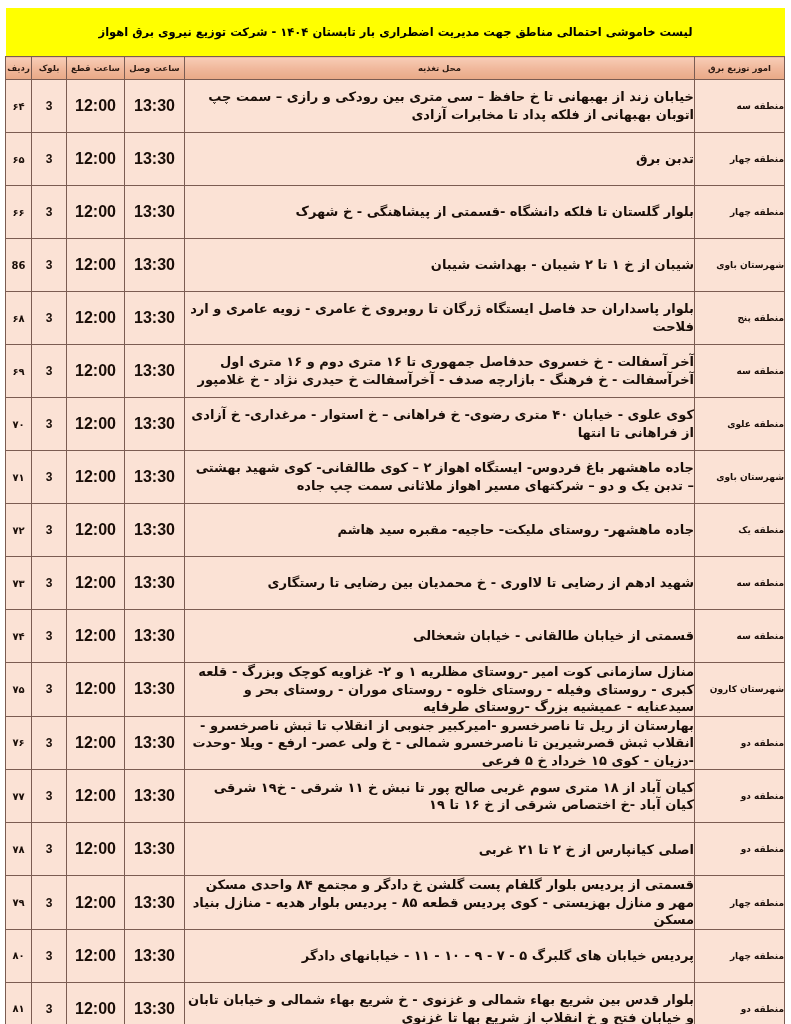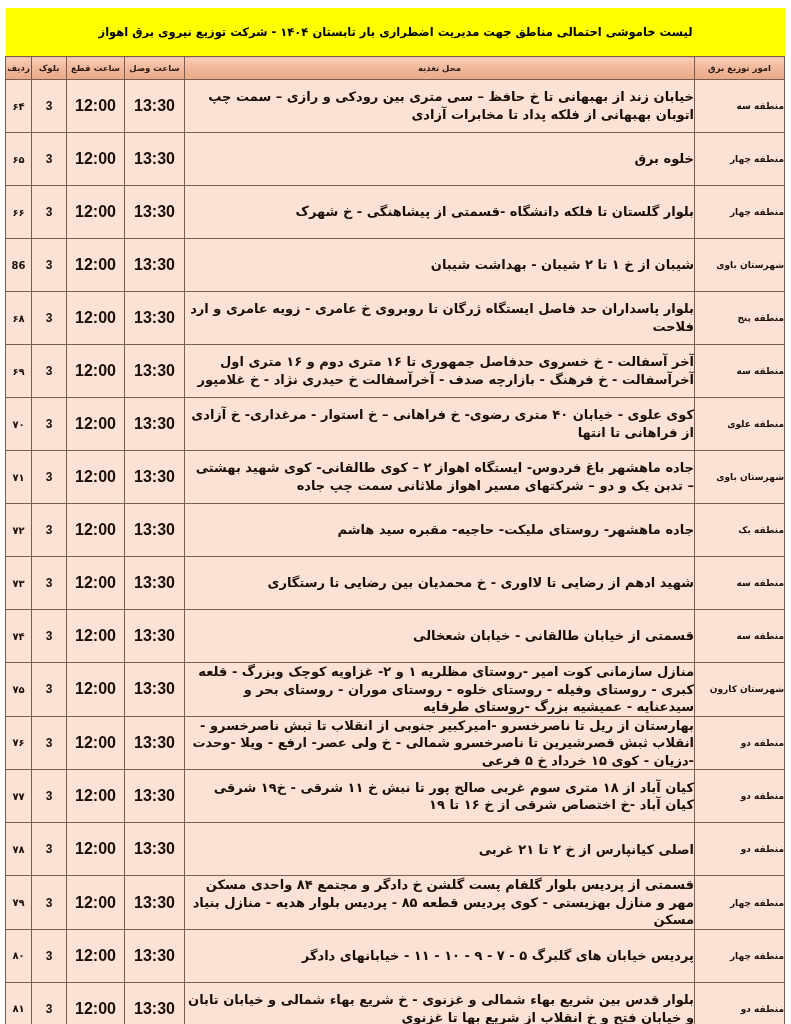--- a/index.html
+++ b/index.html
@@ -151,21 +151,21 @@
     <tr class="data-row">
           <td class="c-omour">منطقه سه</td>
           <td class="c-place">خیابان زند از بهبهانی تا خ حافظ – سی متری بین رودکی و رازی  – سمت چپ اتوبان بهبهانی از فلکه پداد تا مخابرات آزادی</td>
           <td class="c-on">13:30</td>
           <td class="c-off">12:00</td>
           <td class="c-block">3</td>
           <td class="c-radif">۶۴</td>
         </tr>
         <tr class="data-row">
           <td class="c-omour">منطقه چهار</td>
-          <td class="c-place">خلوه برق</td>
+          <td class="c-place">تدبن برق</td>
           <td class="c-on">13:30</td>
           <td class="c-off">12:00</td>
           <td class="c-block">3</td>
           <td class="c-radif">۶۵</td>
         </tr>
         <tr class="data-row">
           <td class="c-omour">منطقه چهار</td>
           <td class="c-place">بلوار گلستان تا فلکه دانشگاه -قسمتی از پیشاهنگی - خ شهرک</td>
           <td class="c-on">13:30</td>
           <td class="c-off">12:00</td>

